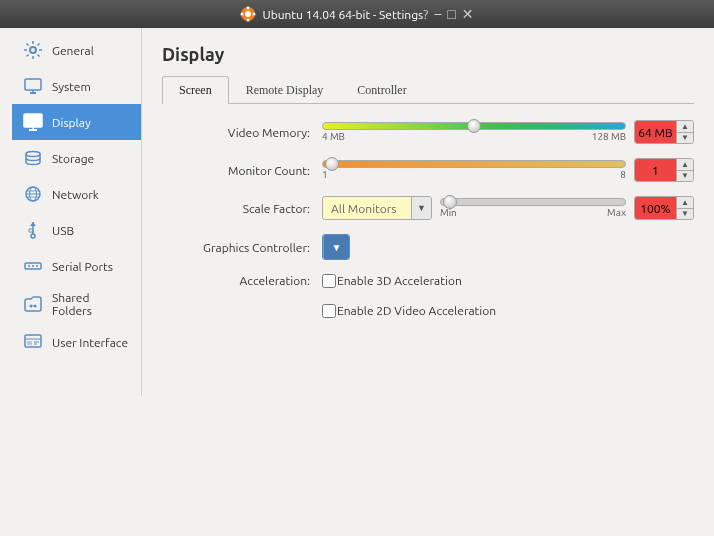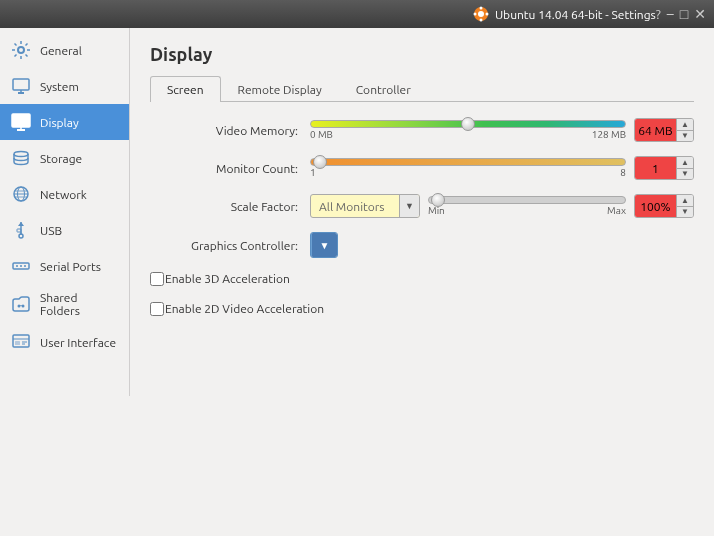--- a/index.html
+++ b/index.html
@@ -12,21 +12,21 @@
       overflow: hidden;
     }
 
     
     .titlebar {
       background: linear-gradient(to bottom, #5a5a5a, #3c3c3c);
       color: #fff;
       height: 28px;
       display: flex;
       align-items: center;
-      justify-content: flex-end;
+      justify-content: center;
       padding: 0 8px;
       user-select: none;
     }
     .titlebar-left {
       display: flex;
       align-items: center;
       gap: 6px;
     }
     .titlebar-icon {
       width: 16px;
@@ -50,20 +50,21 @@
     .titlebar-help {
       color: #ccc;
       font-size: 13px;
     }
 
     
     .main-container {
       display: flex;
       height: 368px;
       background: #f2f1f0;
+      padding-left: 12px;
     }
 
     
     .sidebar {
       width: 130px;
       background: #f2f1f0;
       border-right: 1px solid #d0cece;
       padding: 4px 0;
       flex-shrink: 0;
     }
@@ -112,20 +113,21 @@
       font-weight: bold;
       color: #333;
       margin-bottom: 12px;
     }
 
     
     .tabs {
       display: flex;
       border-bottom: 1px solid #bbb;
       margin-bottom: 16px;
+      font-family: Liberation Serif, serif;
     }
     .tab {
       padding: 6px 16px;
       cursor: pointer;
       border: 1px solid transparent;
       border-bottom: none;
       border-radius: 3px 3px 0 0;
       font-size: 12px;
       color: #444;
       background: transparent;
@@ -487,21 +489,21 @@
     <div class="settings-form">
 
       <div class="form-row">
         <div class="form-label">Video Memory:</div>
         <div class="form-control">
           <div class="slider-wrapper">
             <div class="vm-slider-track">
               <div class="slider-thumb" style="left: calc(50% - 7px);"></div>
             </div>
             <div class="slider-labels">
-              <span>0 MB</span>
+              <span>4 MB</span>
               <span>128 MB</span>
             </div>
           </div>
           <div class="spinbox">
             <span class="spinbox-value">64 MB</span>
             <div class="spinbox-arrows">
               <div class="spinbox-arrow">▲</div>
               <div class="spinbox-arrow">▼</div>
             </div>
           </div>
@@ -559,20 +561,21 @@
       <div class="form-row">
         <div class="form-label">Graphics Controller:</div>
         <div class="form-control">
           <div class="select-wrapper">
             <div class="select-arrow">▼</div>
           </div>
         </div>
       </div>
 
       <div class="form-row" style="align-items: flex-start;">
+        <div class="form-label">Acceleration:</div>
         <div class="form-control">
           <div style="display: flex; flex-direction: column; gap: 8px;">
             <div class="checkbox-row">
               <input type="checkbox" id="cb3d" style="">
               <label class="checkbox-label" for="cb3d">Enable 3D Acceleration</label>
             </div>
             <div class="checkbox-row">
               <input type="checkbox" id="cb2d" style="">
               <label class="checkbox-label" for="cb2d">Enable 2D Video Acceleration</label>
             </div>

